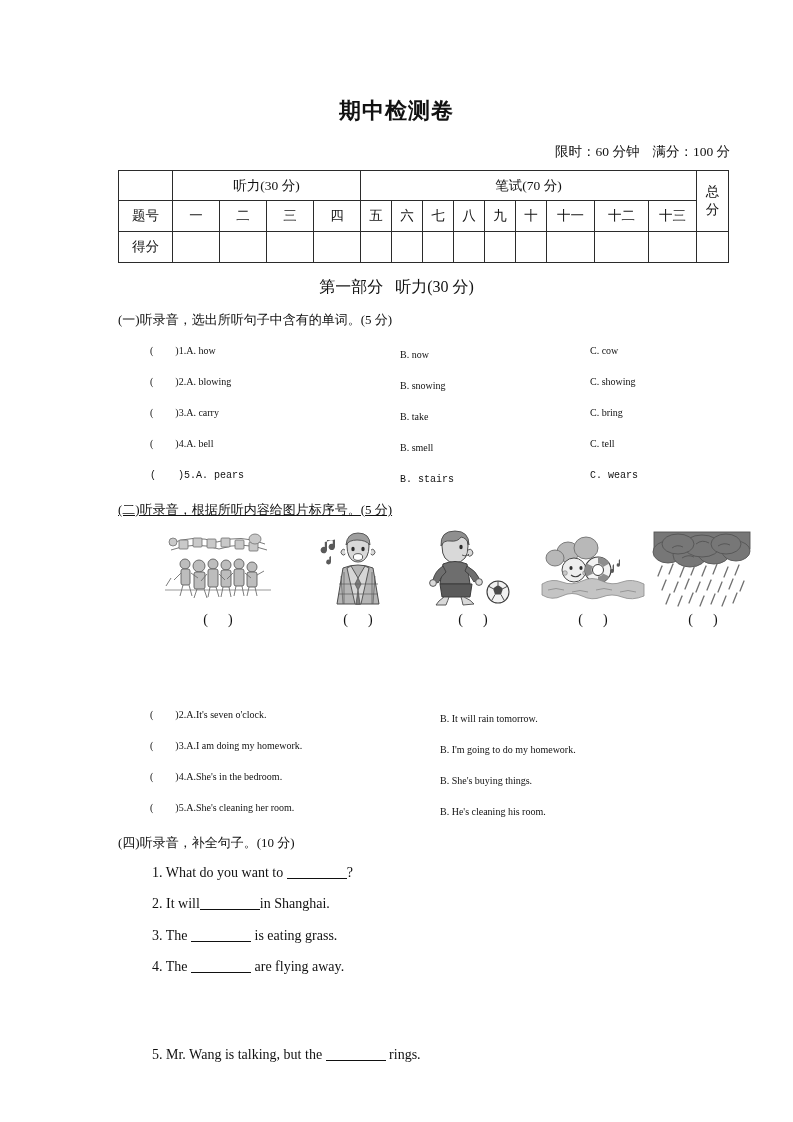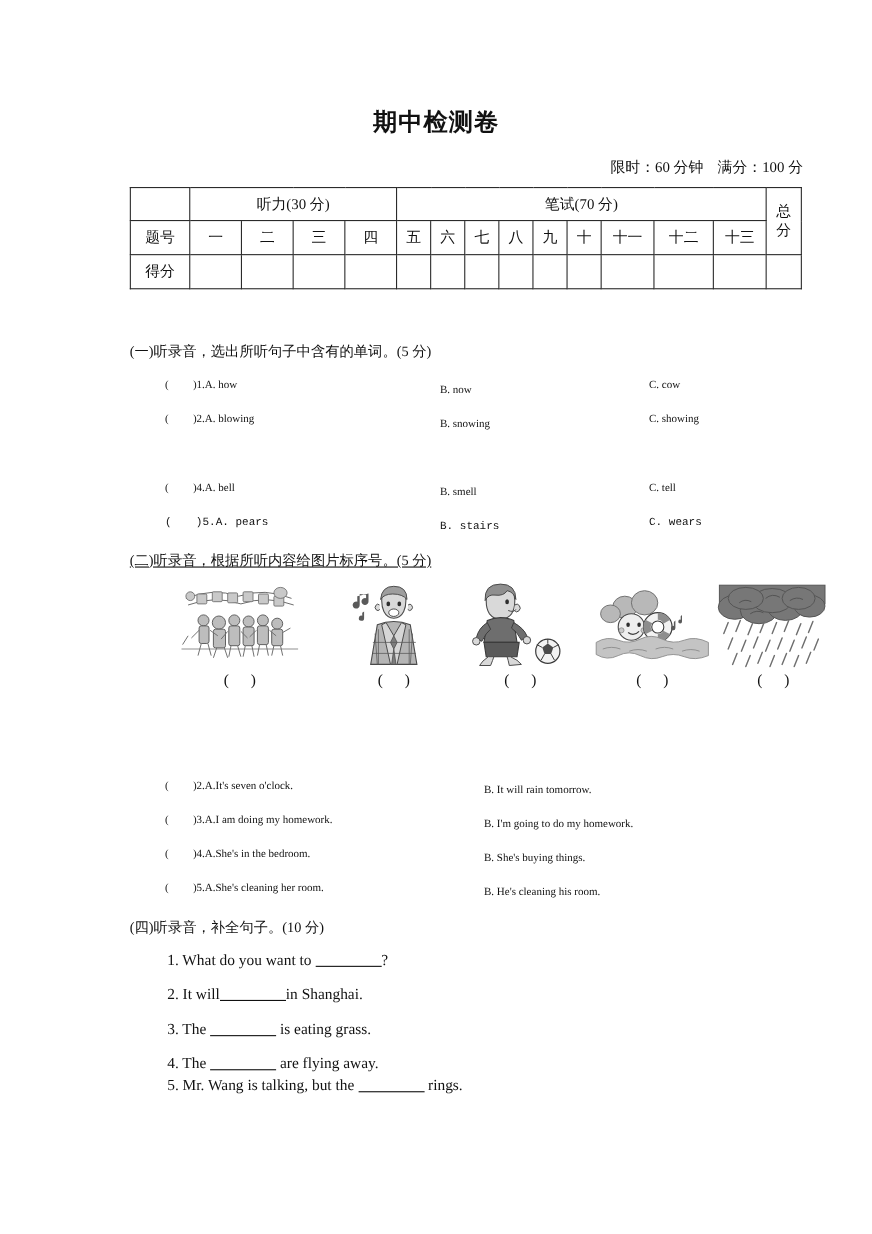--- a/index.html
+++ b/index.html
@@ -238,32 +238,40 @@
         <td></td>
         <td></td>
         <td></td>
         <td></td>
         <td></td>
         <td></td>
       </tr>
     </tbody>
   </table>
 
+  <div class="part-heading">
+    <span>第一部分</span><span class="ph-gap"></span><span>听力(30 分)</span>
+  </div>
 
   <div class="directive" style="top:311px;">(一)听录音，选出所听句子中含有的单词。(5 分)</div>
 
   <div class="qrow sec1" style="top:345px;">
     <span class="qlead"><span class="paren">(<span class="sp"></span>)</span><span>1.A. how</span></span>
     <span class="optB">B. now</span>
     <span class="optC">C. cow</span>
   </div>
   <div class="qrow sec1" style="top:376px;">
     <span class="qlead"><span class="paren">(<span class="sp"></span>)</span><span>2.A. blowing</span></span>
     <span class="optB">B. snowing</span>
     <span class="optC">C. showing</span>
+  </div>
+  <div class="qrow sec1" style="top:407px;">
+    <span class="qlead"><span class="paren">(<span class="sp"></span>)</span><span>3.A. carry</span></span>
+    <span class="optB">B. take</span>
+    <span class="optC">C. bring</span>
   </div>
   <div class="qrow sec1" style="top:438px;">
     <span class="qlead"><span class="paren">(<span class="sp"></span>)</span><span>4.A. bell</span></span>
     <span class="optB">B. smell</span>
     <span class="optC">C. tell</span>
   </div>
   <div class="qrow sec1" style="top:470px;font-family:Liberation Mono, monospace;">
     <span class="qlead"><span class="paren">(<span class="sp"></span>)</span><span>5.A. pears</span></span>
     <span class="optB">B. stairs</span>
     <span class="optC">C. wears</span>
@@ -504,17 +512,17 @@
   </div>
   <div class="frow" style="top:895px;">
     <span>2. It will</span><span class="blank"></span><span>in Shanghai.</span>
   </div>
   <div class="frow" style="top:927px;">
     <span>3. The </span><span class="blank"></span><span> is eating grass.</span>
   </div>
   <div class="frow" style="top:958px;">
     <span>4. The </span><span class="blank"></span><span> are flying away.</span>
   </div>
-  <div class="frow" style="top:978px;">
+  <div class="frow" style="top:1046px;">
     <span>5. Mr. Wang is talking, but the </span><span class="blank"></span><span> rings.</span>
   </div>
 
 </div>
 
 </body></html>

